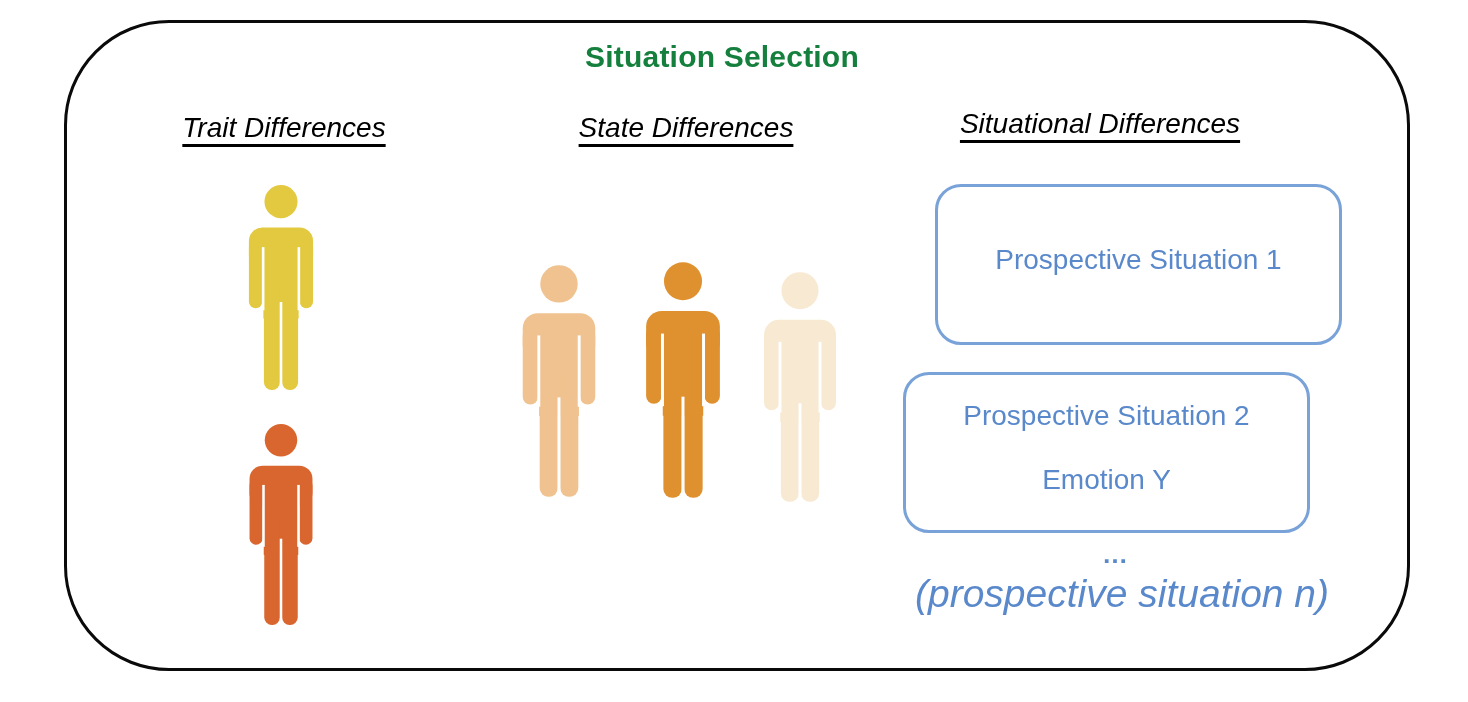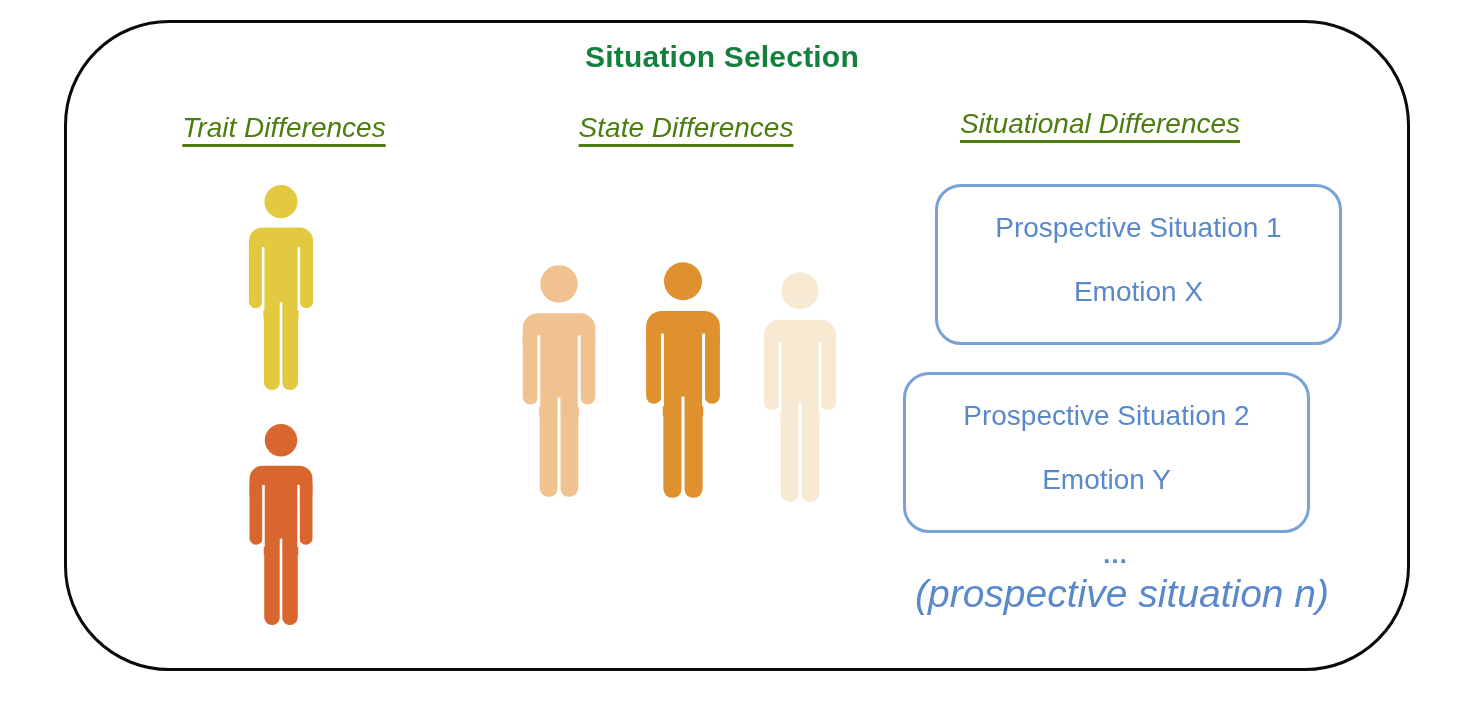--- a/index.html
+++ b/index.html
@@ -29,21 +29,21 @@
     color: #15803d;
     letter-spacing: 0.2px;
   }
   .col-header {
     position: absolute;
     top: 112px;
     width: 320px;
     text-align: center;
     font-size: 28px;
     font-style: italic;
-    color: #4d7c0f;
+    color: #000000;
     text-decoration: underline;
     text-decoration-thickness: 2.5px;
     text-underline-offset: 7px;
     white-space: nowrap;
   }
   .h-trait { left: 124px; }
   .h-state { left: 526px; }
   .h-situational { left: 940px; top: 108px; }
   .person { position: absolute; }
   .sbox {
@@ -127,21 +127,20 @@
   </svg>
   <svg class="person" style="left:636px; top:261px; width:94px; height:238px">
     <use href="#person" fill="#E0912F"></use>
   </svg>
   <svg class="person" style="left:756px; top:271px; width:88px; height:232px">
     <use href="#person" fill="#F8E9D2"></use>
   </svg>
 
   <div class="sbox box1" style="border-color: rgb(120, 162, 216);">
     <div>Prospective Situation 1</div>
-    <div>Emotion X</div>
   </div>
 
   <div class="sbox box2" style="border-color: rgb(120, 162, 216);">
     <div>Prospective Situation 2</div>
     <div>Emotion Y</div>
   </div>
 
   <div class="ellipsis">…</div>
   <div class="footnote">(prospective situation n)</div>
 

